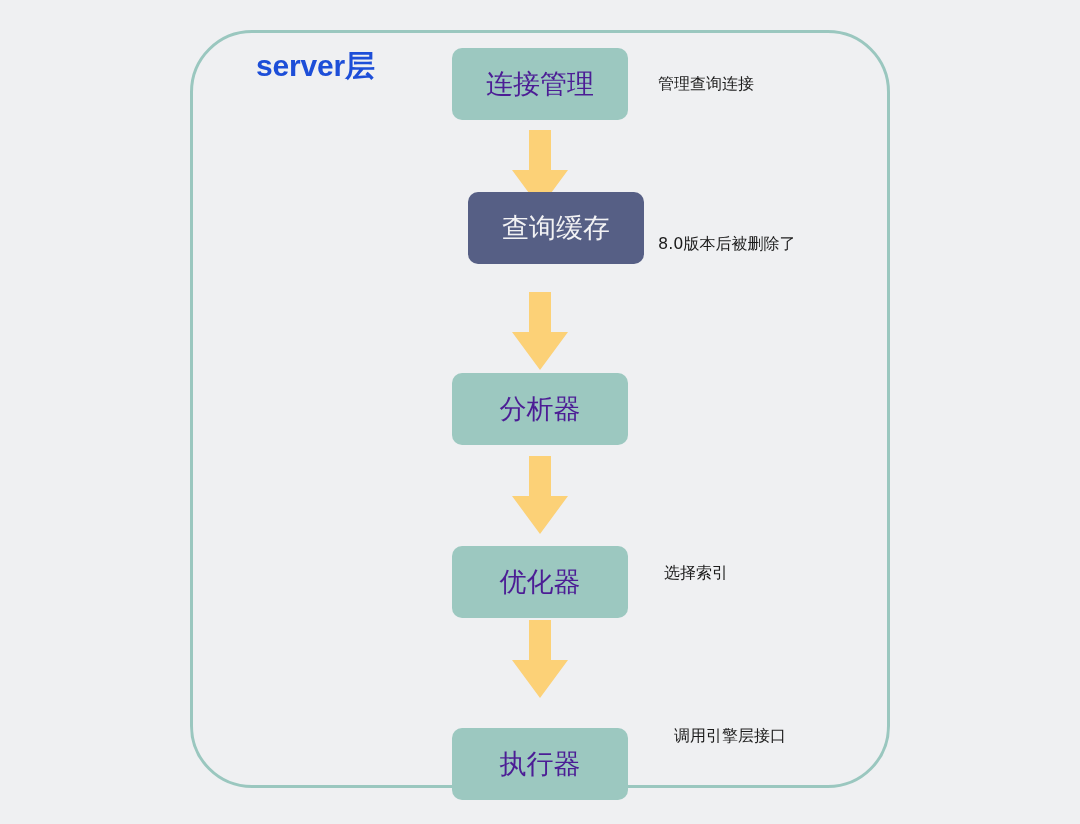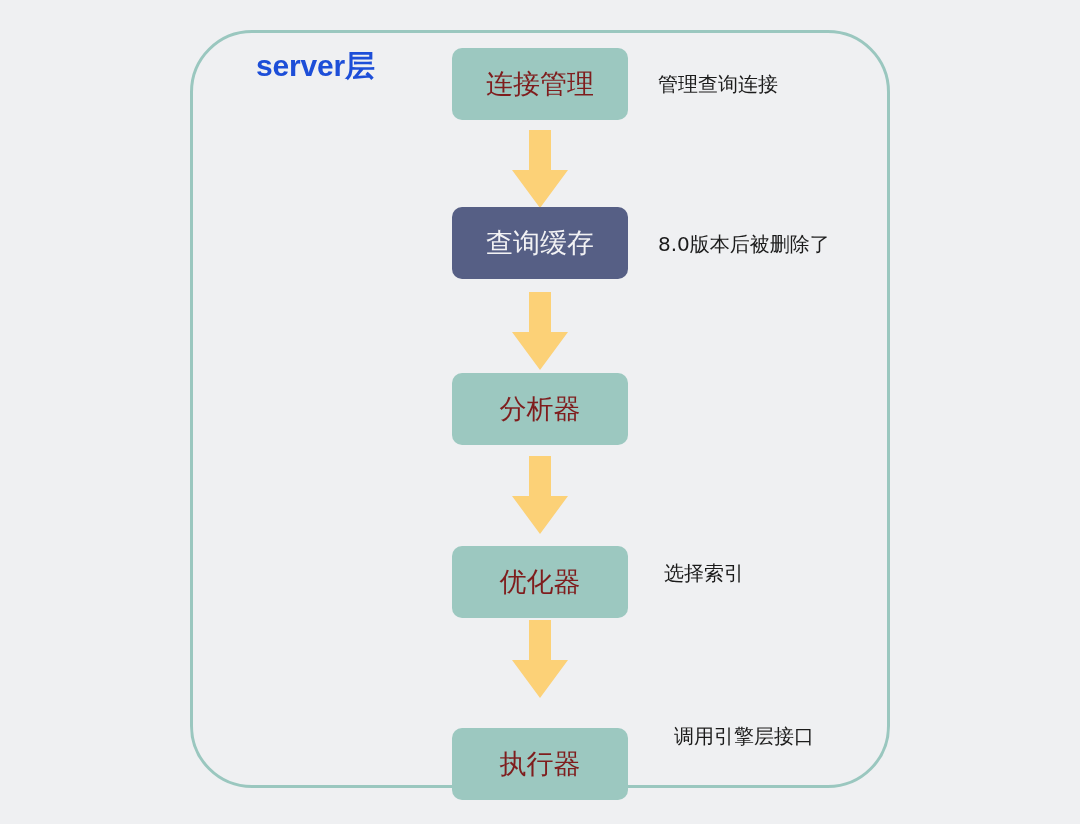--- a/index.html
+++ b/index.html
@@ -62,34 +62,34 @@
   .node .node-label {
     font-size: 27px;
     line-height: 32px;
     white-space: nowrap;
     font-family: "DejaVu Sans", "Liberation Sans", sans-serif;
   }
   .node.teal {
     background: #9cc8c0;
   }
   .node.teal .node-label {
-    color: #7f1d1d;
+    color: #4c1d95;
   }
   .node.navy {
     background: #565f85;
   }
   .node.navy .node-label {
     color: #f2f2f4;
   }
 
   
   .note {
     position: absolute;
     left: 658px;
-    font-size: 20px;
+    font-size: 16px;
     line-height: 26px;
     color: #1b1b1b;
     white-space: nowrap;
     font-family: "DejaVu Sans", "Liberation Sans", sans-serif;
   }
 
   
   .arrow {
     position: absolute;
     left: 512px;
@@ -115,21 +115,21 @@
     <span class="node-label">连接管理</span>
   </div>
   <div class="note" style="top:71px;">管理查询连接</div>
 
   <div class="arrow" style="top:130px;">
     <svg viewBox="0 0 56 78" xmlns="http://www.w3.org/2000/svg" aria-hidden="true">
       <polygon points="17,0 39,0 39,40 56,40 28,78 0,40 17,40" fill="#fcd177"></polygon>
     </svg>
   </div>
 
-  <div class="node navy" style="top:207px;">
+  <div class="node navy" style="top:192px;margin-left:16px;">
     <span class="node-label">查询缓存</span>
   </div>
   <div class="note" style="top:231px;">8.0版本后被删除了</div>
 
   <div class="arrow" style="top:292px;">
     <svg viewBox="0 0 56 78" xmlns="http://www.w3.org/2000/svg" aria-hidden="true">
       <polygon points="17,0 39,0 39,40 56,40 28,78 0,40 17,40" fill="#fcd177"></polygon>
     </svg>
   </div>
 

